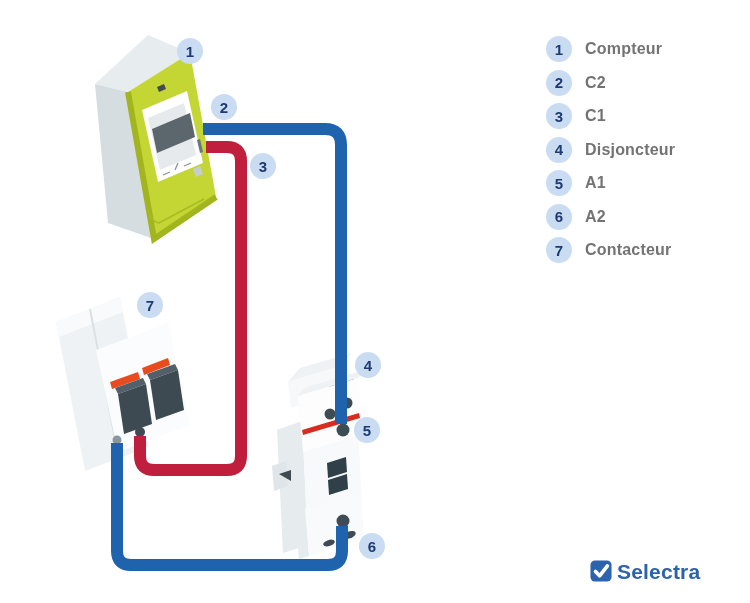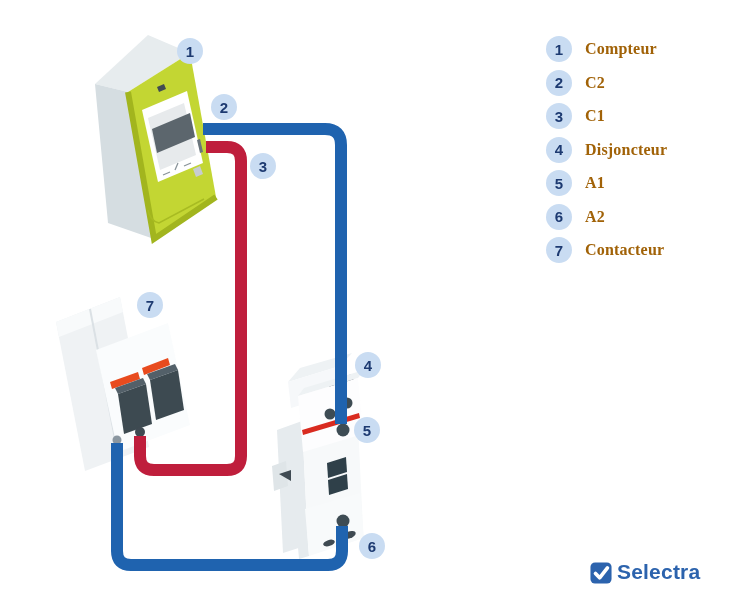--- a/index.html
+++ b/index.html
@@ -14,22 +14,22 @@
     display:flex;align-items:center;justify-content:center;
     transform:translate(-50%,-50%);line-height:1;
   }
   .legend{position:absolute;left:546px;top:36px;}
   .legend-row{display:flex;align-items:center;height:26px;margin-bottom:7.5px;}
   .legend-badge{
     width:26px;height:26px;border-radius:50%;background:#c9dcf2;color:#1d3a71;
     font-size:15px;font-weight:800;display:flex;align-items:center;justify-content:center;
     margin-right:13px;flex:0 0 auto;line-height:1;
   }
-  .legend-label{font-size:16px;font-weight:700;color:#a16207;letter-spacing:.2px;white-space:nowrap;font-family:Liberation Serif, serif;}
-  .logo{position:absolute;left:590px;top:560px;display:flex;align-items:flex-end;}
+  .legend-label{font-size:16px;font-weight:700;color:#737373;letter-spacing:.2px;white-space:nowrap;}
+  .logo{position:absolute;left:590px;top:560px;display:flex;align-items:flex-start;}
   .logo-icon{width:22px;height:22px;margin-right:5px;flex:0 0 auto;}
   .logo-text{font-size:21px;font-weight:800;color:#2c63ad;letter-spacing:.2px;}
 </style>
 </head>
 <body>
 
 <div class="canvas">
 
   <svg class="diagram-svg" width="750" height="603" viewBox="0 0 750 603">
 

